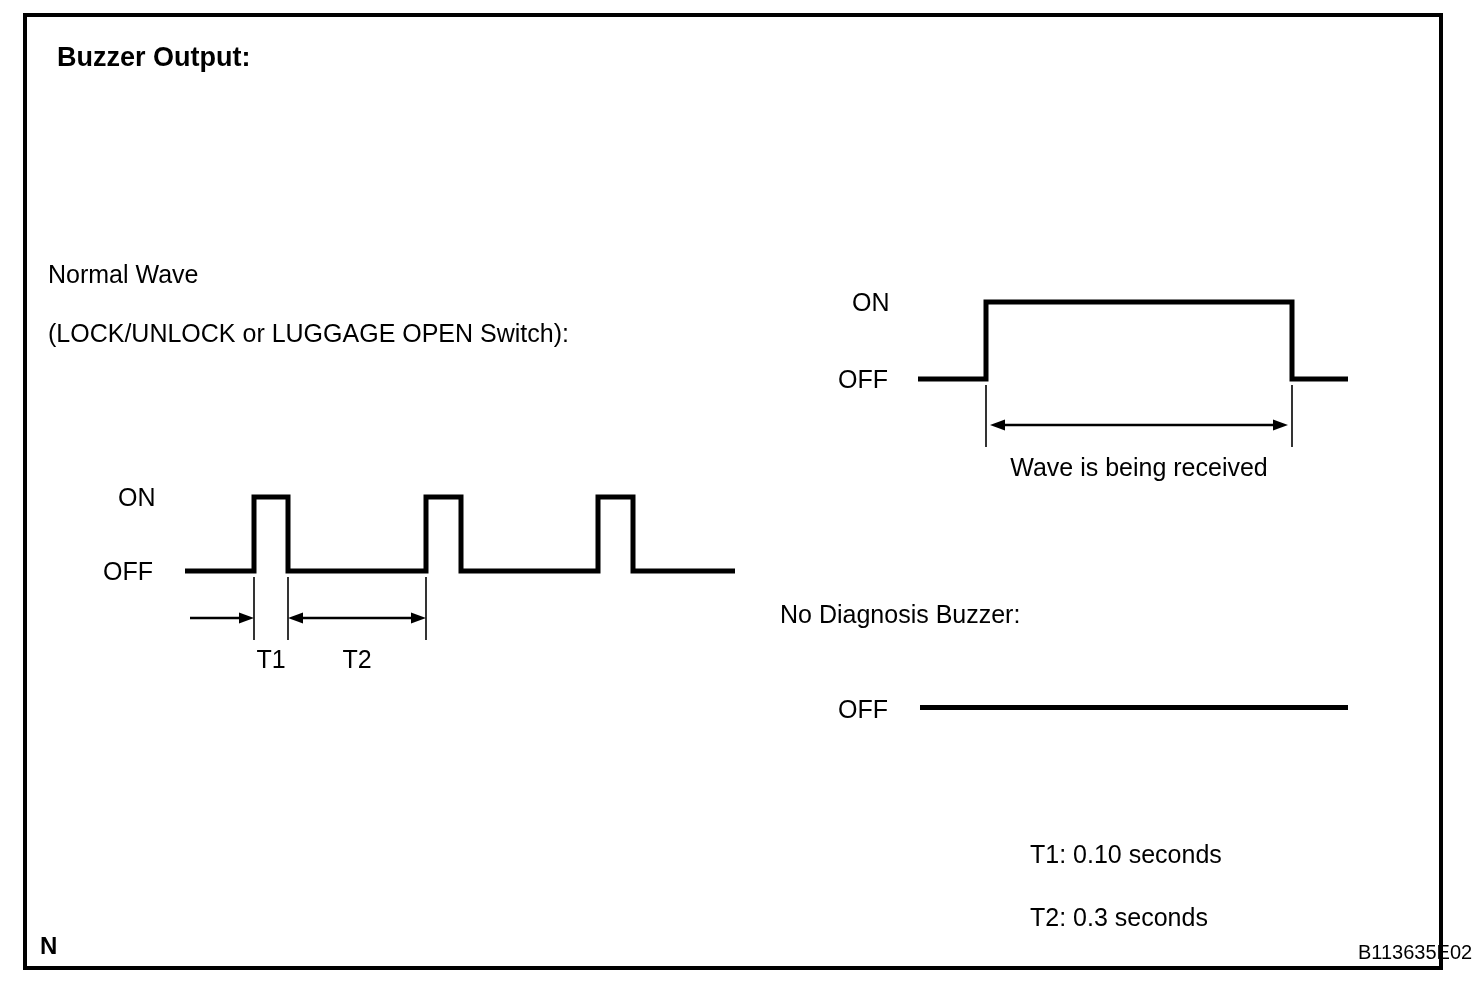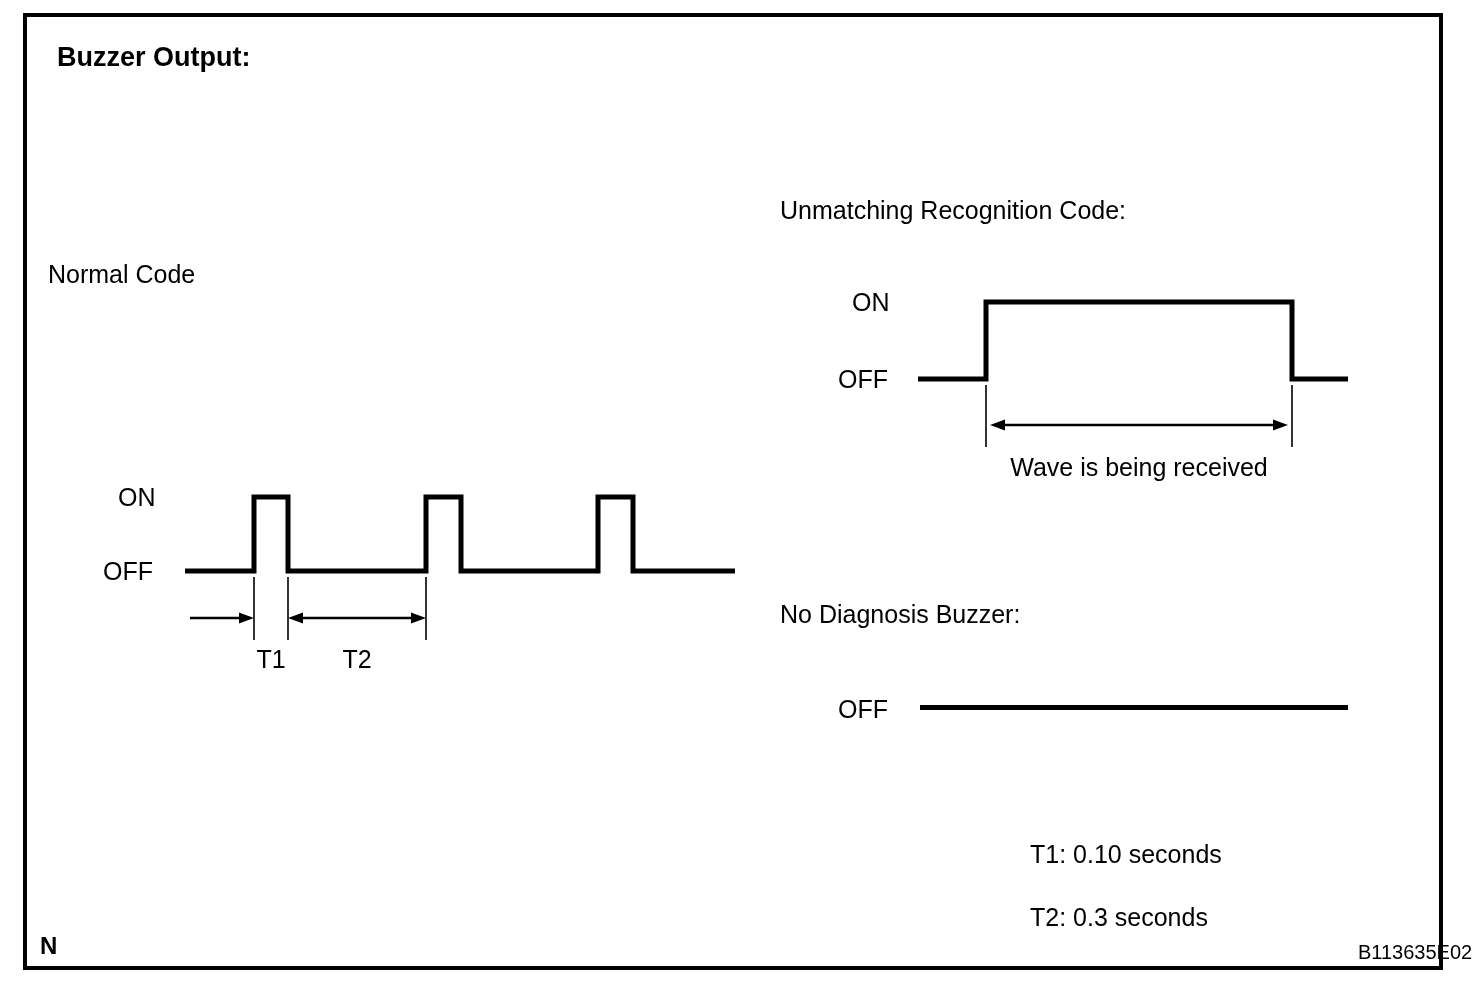--- a/index.html
+++ b/index.html
@@ -53,39 +53,39 @@
   }
 </style>
 </head>
 <body>
 
 <div class="page">
   <div class="frame"></div>
 
   <div class="txt fig-title" style="left:57px; top:43px;">Buzzer Output:</div>
 
-  <div class="txt" style="left:48px; top:261px;">Normal Code</div>
+  <div class="txt" style="left:48px; top:261px;">Normal Wave</div>
+  <div class="txt" style="left:48px; top:320px;">(LOCK/UNLOCK or LUGGAGE OPEN Switch):</div>
 
   <svg style="left:90px; top:470px;" width="680" height="215" viewBox="0 0 680 215">
     <text x="28" y="36">ON</text>
     <text x="13" y="110">OFF</text>
     <path class="trace" d="M95,101 H164 V27 H198 V101 H336 V27 H371 V101 H508 V27 H543 V101 H645"></path>
     <line class="tick" x1="164" y1="107" x2="164" y2="170"></line>
     <line class="tick" x1="198" y1="107" x2="198" y2="170"></line>
     <line class="tick" x1="336" y1="107" x2="336" y2="170"></line>
     <line class="dim-line" x1="100" y1="148" x2="151" y2="148"></line>
     <polygon class="arrow-head" points="164,148 149,142.5 149,153.5"></polygon>
     <line class="dim-line" x1="211" y1="148" x2="323" y2="148"></line>
     <polygon class="arrow-head" points="198,148 213,142.5 213,153.5"></polygon>
     <polygon class="arrow-head" points="336,148 321,142.5 321,153.5"></polygon>
     <text x="181" y="198" text-anchor="middle">T1</text>
     <text x="267" y="198" text-anchor="middle">T2</text>
   </svg>
 
-  <div class="txt" style="left:780px; top:197px;">Unmatching Recognition Code:</div>
 
   <svg style="left:830px; top:280px;" width="540" height="205" viewBox="0 0 540 205">
     <text x="22" y="31">ON</text>
     <text x="8" y="108">OFF</text>
     <path class="trace" d="M88,99 H156 V22 H462 V99 H518"></path>
     <line class="tick" x1="156" y1="105" x2="156" y2="167"></line>
     <line class="tick" x1="462" y1="105" x2="462" y2="167"></line>
     <line class="dim-line" x1="173" y1="145" x2="445" y2="145"></line>
     <polygon class="arrow-head" points="160,145 175,139.5 175,150.5"></polygon>
     <polygon class="arrow-head" points="458,145 443,139.5 443,150.5"></polygon>

